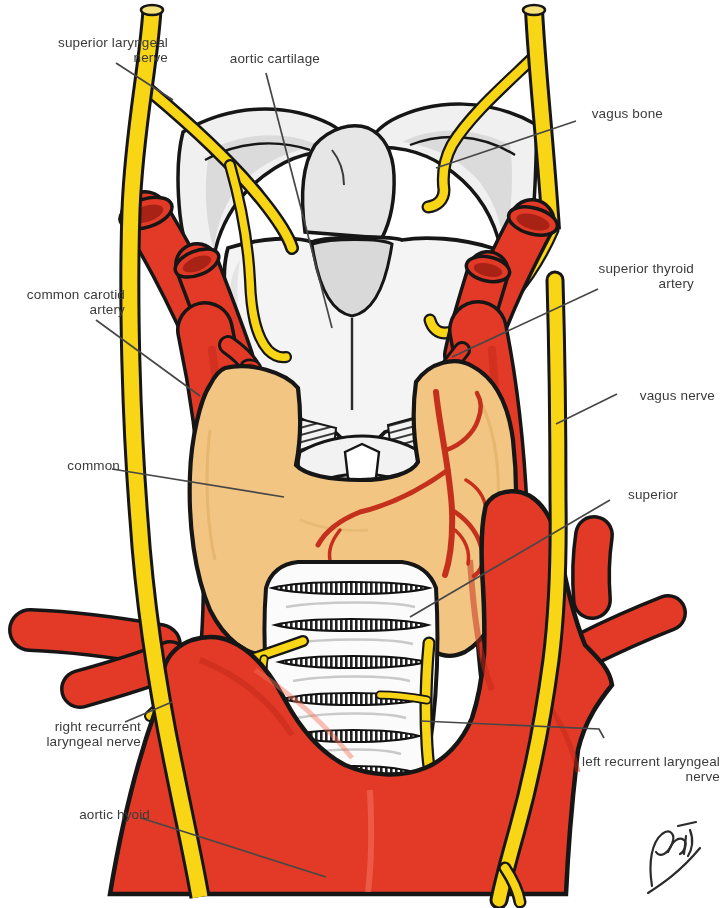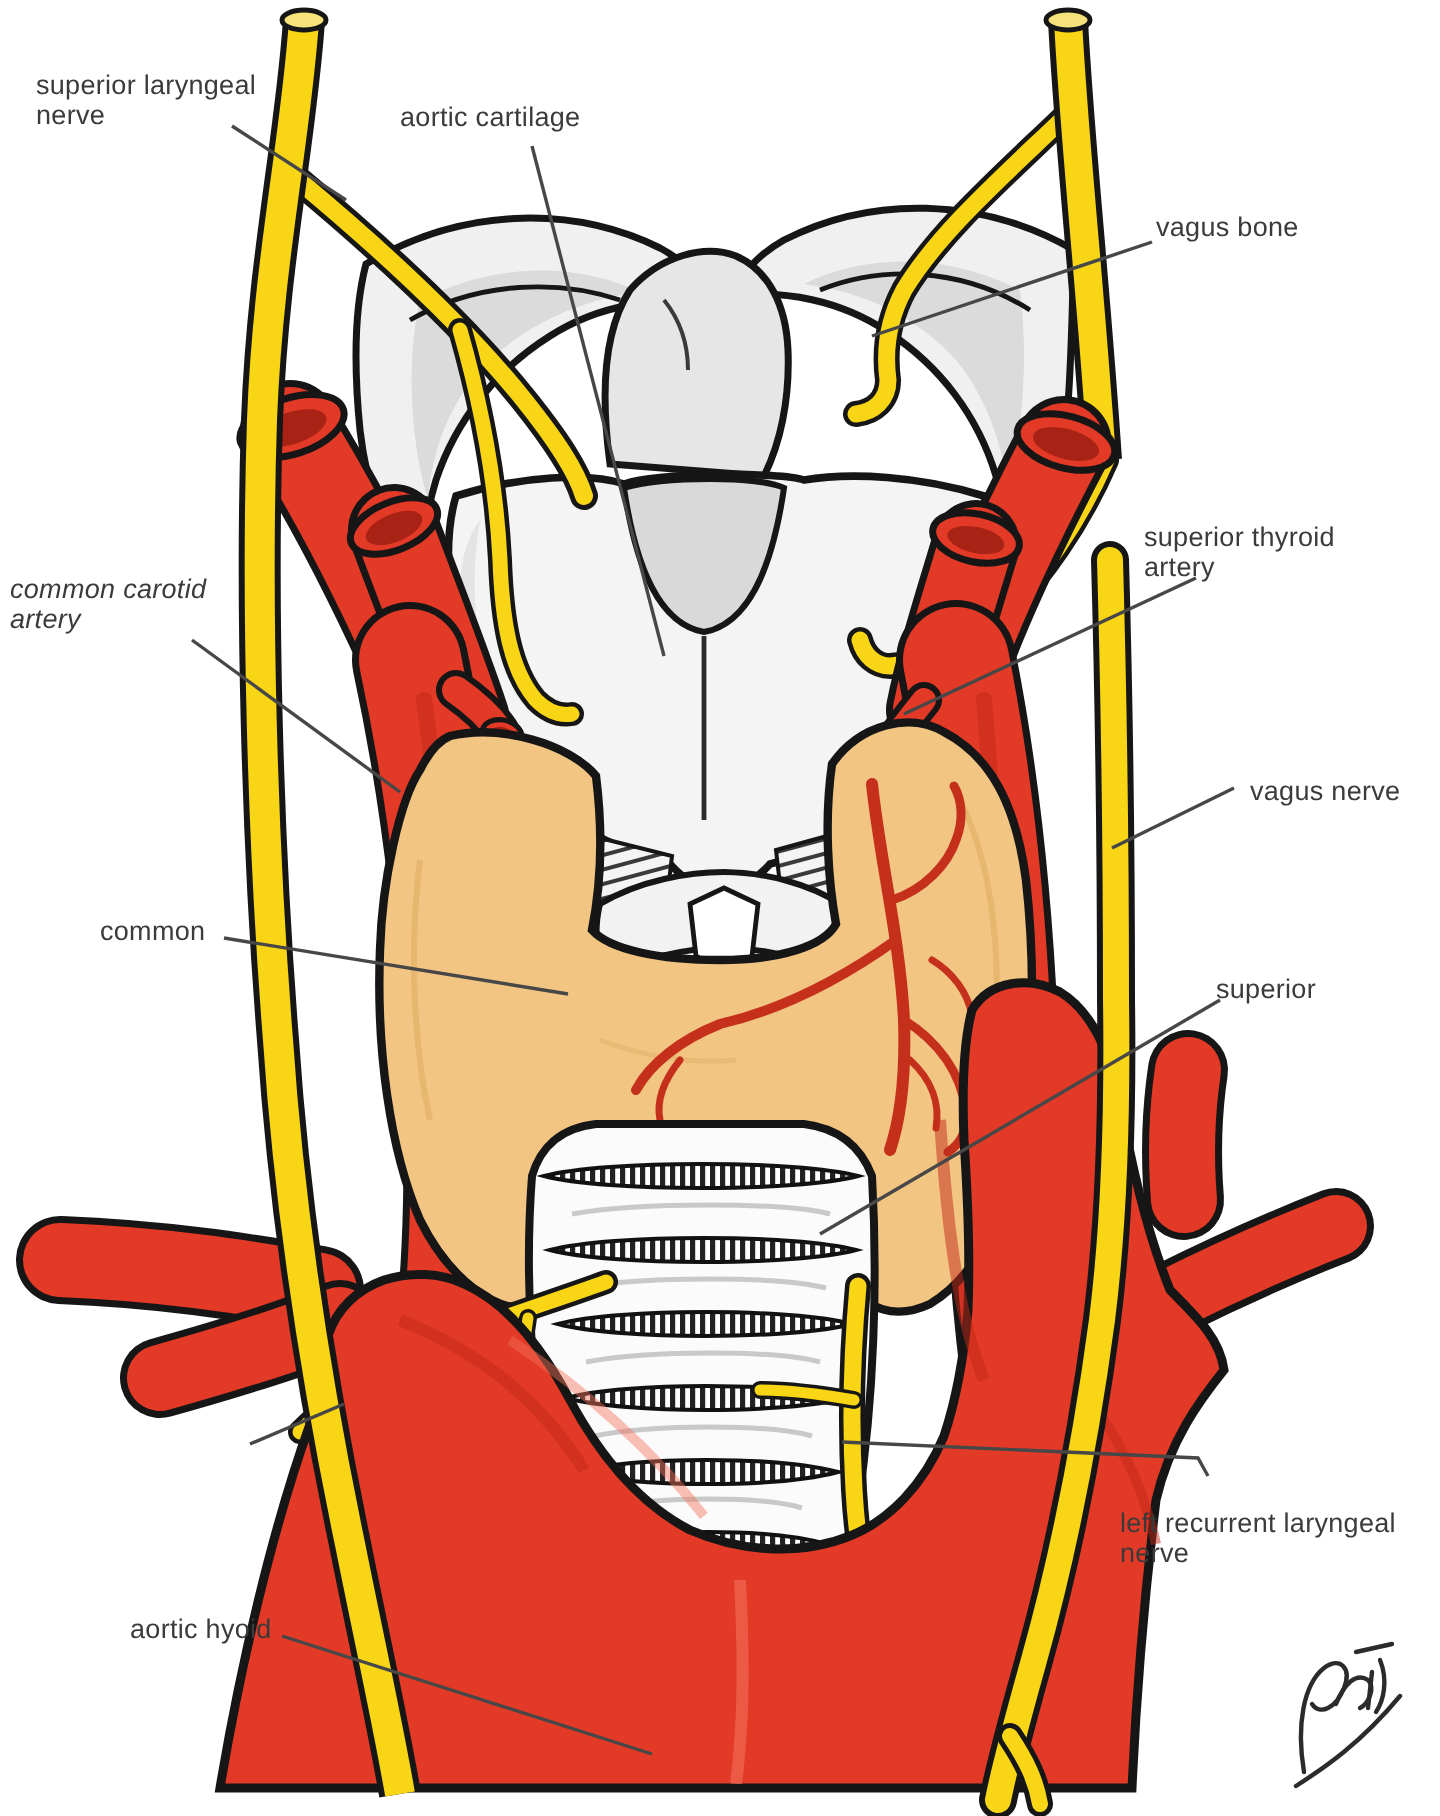--- a/index.html
+++ b/index.html
@@ -3,21 +3,21 @@
 <meta charset="utf-8">
 <style>
   html,body{margin:0;padding:0;background:#ffffff;}
   .stage{
     position:relative;width:720px;height:908px;overflow:hidden;
     background:#ffffff;font-family:"Liberation Sans", sans-serif;
   }
   svg.anatomy{position:absolute;left:0;top:0;width:720px;height:908px;}
   .lbl{
     position:absolute;color:#3b3b3b;font-size:13.5px;line-height:1.14;
-    text-align:left;letter-spacing:.15px;user-select:none;
+    text-align:right;letter-spacing:.15px;user-select:none;
   }
   .lbl span{display:block;}
 </style>
 </head>
 <body>
 
 <div class="stage">
 
 <svg class="anatomy" viewBox="0 0 720 908">
   <defs>
@@ -220,37 +220,41 @@
   <div class="lbl" style="left:18px;top:35px;width:150px;">
     <span>superior laryngeal</span>
     <span>nerve</span>
   </div>
   <div class="lbl" style="left:200px;top:51px;width:120px;">
     <span>aortic cartilage</span>
   </div>
   <div class="lbl" style="left:578px;top:106px;width:85px;">
     <span>vagus bone</span>
   </div>
-  <div class="lbl" style="left:5px;top:287px;width:120px;font-style:italic;">
+  <div class="lbl" style="left:5px;top:287px;width:120px;">
     <span>common carotid</span>
     <span>artery</span>
   </div>
   <div class="lbl" style="left:572px;top:261px;width:122px;">
     <span>superior thyroid</span>
     <span>artery</span>
   </div>
   <div class="lbl" style="left:625px;top:388px;width:90px;">
     <span>vagus nerve</span>
   </div>
   <div class="lbl" style="left:50px;top:458px;width:70px;">
     <span>common</span>
   </div>
   <div class="lbl" style="left:608px;top:487px;width:70px;">
     <span>superior</span>
   </div>
+  <div class="lbl" style="left:6px;top:719px;width:135px;">
+    <span>right recurrent</span>
+    <span>laryngeal nerve</span>
+  </div>
   <div class="lbl" style="left:65px;top:807px;width:85px;">
     <span>aortic hyoid</span>
   </div>
   <div class="lbl" style="left:560px;top:754px;width:160px;">
     <span>left recurrent laryngeal</span>
     <span>nerve</span>
   </div>
 
 </div>
 

